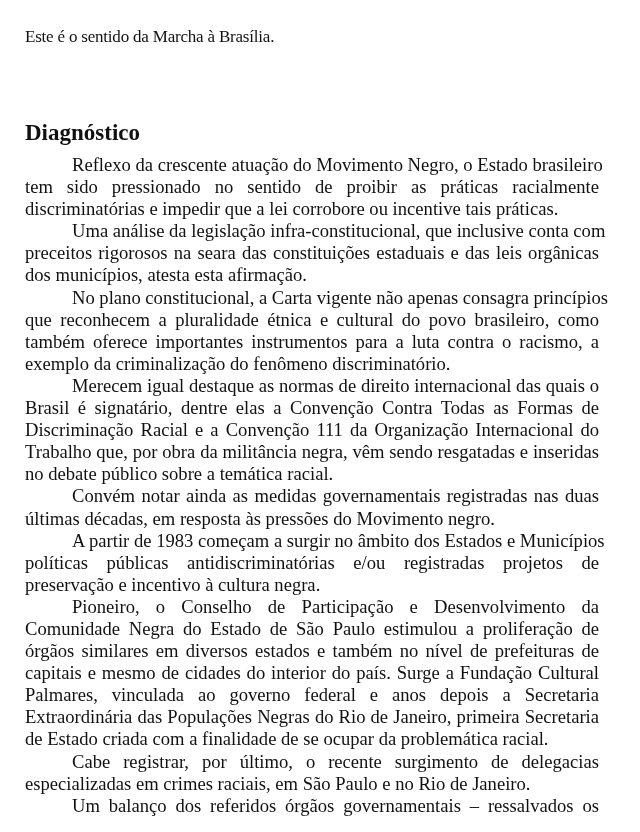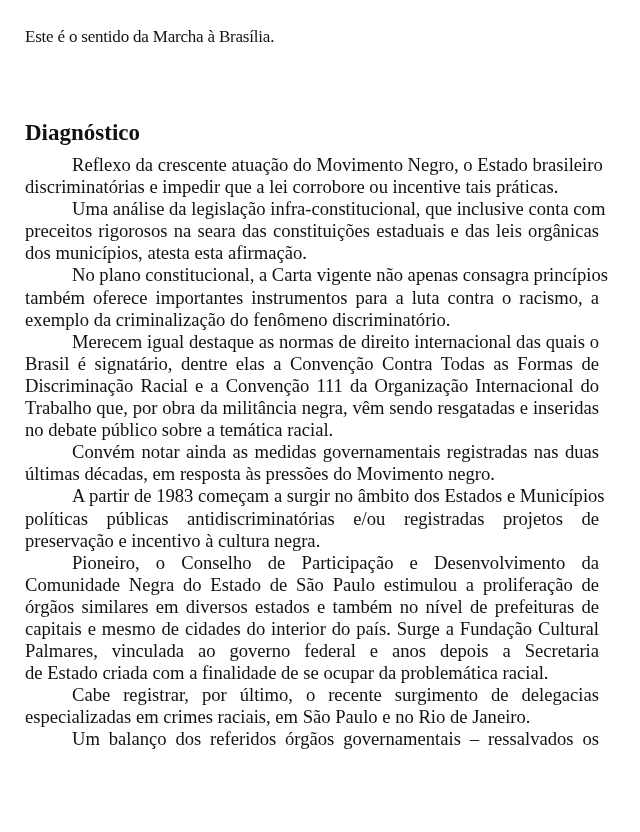--- a/index.html
+++ b/index.html
@@ -15,29 +15,31 @@
 </head>
 <body>
 
 <div class="page">
   <div class="lead">Este é o sentido da Marcha à Brasília.</div>
   <h2 class="heading" style="margin:0">Diagnóstico</h2>
 
   <div class="body">
     <div>
       <div class="line indent">Reflexo da crescente atuação do Movimento Negro, o Estado brasileiro</div>
+      <div class="line">tem sido pressionado no sentido de proibir as práticas racialmente</div>
       <div class="line last">discriminatórias e impedir que a lei corrobore ou incentive tais práticas.</div>
     </div>
     <div>
       <div class="line indent">Uma análise da legislação infra-constitucional, que inclusive conta com</div>
       <div class="line">preceitos rigorosos na seara das constituições estaduais e das leis orgânicas</div>
       <div class="line last">dos municípios, atesta esta afirmação.</div>
     </div>
     <div>
       <div class="line indent">No plano constitucional, a Carta vigente não apenas consagra princípios</div>
+      <div class="line">que reconhecem a pluralidade étnica e cultural do povo brasileiro, como</div>
       <div class="line">também oferece importantes instrumentos para a luta contra o racismo, a</div>
       <div class="line last">exemplo da criminalização do fenômeno discriminatório.</div>
     </div>
     <div>
       <div class="line indent">Merecem igual destaque as normas de direito internacional das quais o</div>
       <div class="line">Brasil é signatário, dentre elas a Convenção Contra Todas as Formas de</div>
       <div class="line">Discriminação Racial e a Convenção 111 da Organização Internacional do</div>
       <div class="line">Trabalho que, por obra da militância negra, vêm sendo resgatadas e inseridas</div>
       <div class="line last">no debate público sobre a temática racial.</div>
     </div>
@@ -49,20 +51,21 @@
       <div class="line indent">A partir de 1983 começam a surgir no âmbito dos Estados e Municípios</div>
       <div class="line">políticas públicas antidiscriminatórias e/ou registradas projetos de</div>
       <div class="line last">preservação e incentivo à cultura negra.</div>
     </div>
     <div>
       <div class="line indent">Pioneiro, o Conselho de Participação e Desenvolvimento da</div>
       <div class="line">Comunidade Negra do Estado de São Paulo estimulou a proliferação de</div>
       <div class="line">órgãos similares em diversos estados e também no nível de prefeituras de</div>
       <div class="line">capitais e mesmo de cidades do interior do país. Surge a Fundação Cultural</div>
       <div class="line">Palmares, vinculada ao governo federal e anos depois a Secretaria</div>
+      <div class="line">Extraordinária das Populações Negras do Rio de Janeiro, primeira Secretaria</div>
       <div class="line last">de Estado criada com a finalidade de se ocupar da problemática racial.</div>
     </div>
     <div>
       <div class="line indent">Cabe registrar, por último, o recente surgimento de delegacias</div>
       <div class="line last">especializadas em crimes raciais, em São Paulo e no Rio de Janeiro.</div>
     </div>
     <div>
       <div class="line indent">Um balanço dos referidos órgãos governamentais – ressalvados os</div>
 
     </div>

